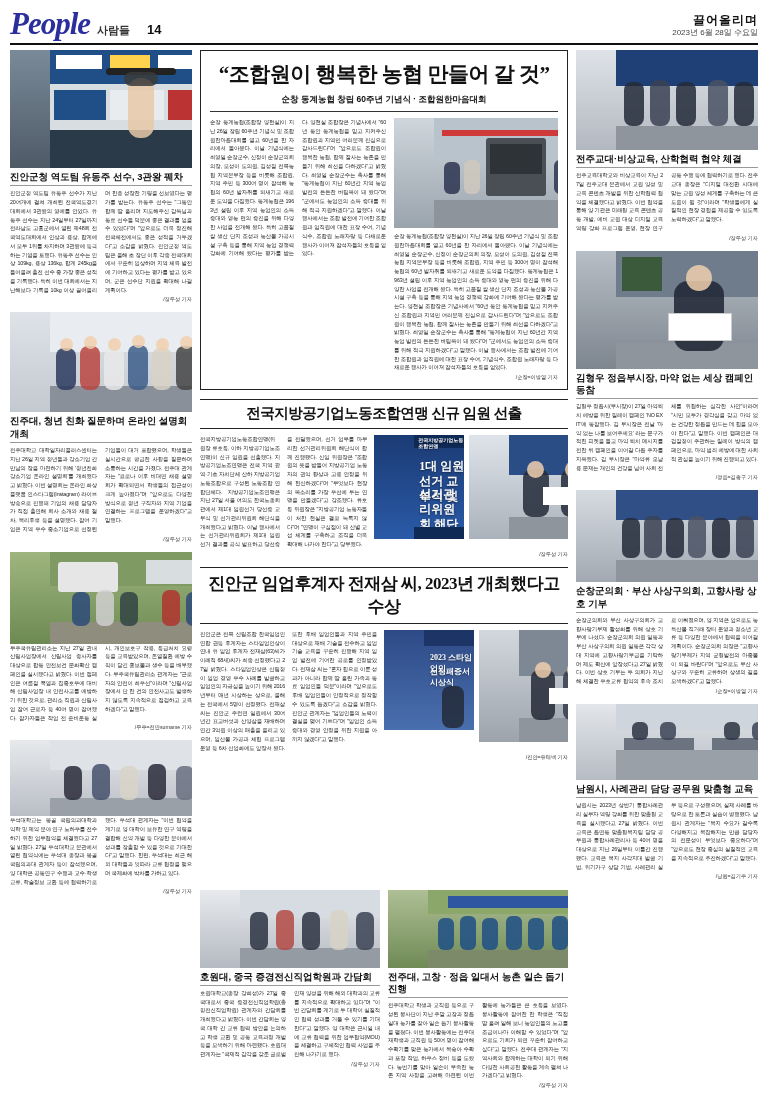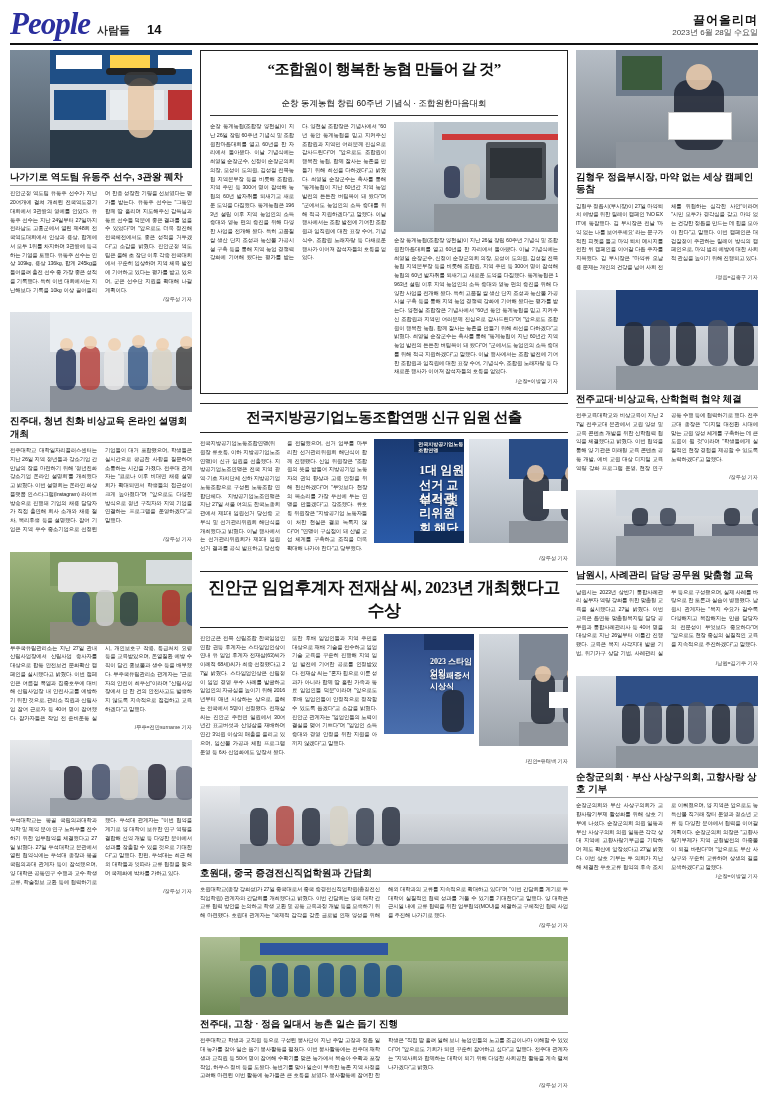--- a/index.html
+++ b/index.html
@@ -98,29 +98,29 @@
   .article { margin-bottom: 9px; }
 
   
   .headline-box {
     border: 1px solid #222;
     padding: 9px 9px 8px 9px;
     margin-bottom: 9px;
   }
   .headline {
     font-family: "Liberation Serif", serif;
-    font-size: 15px;
+    font-size: 21px;
     font-weight: bold;
     text-align: center;
     letter-spacing: -0.5px;
-    margin-bottom: 19px;
+    margin-bottom: 6px;
   }
   .subhead {
     font-size: 8.5px;
-    font-weight: normal;
+    font-weight: bold;
     text-align: center;
     padding-bottom: 5px;
     border-bottom: 1px solid #333;
     margin-bottom: 6px;
   }
   .cols2 { column-count: 2; column-gap: 8px; }
   .inline-photo { width: 100%; margin-bottom: 4px; }
 
   .mid-title {
     font-family: "Liberation Serif", serif;
@@ -175,21 +175,21 @@
             <div class="ph-bar" style="left:0;top:34px;right:0;height:46px;background:#d8dde2;"></div>
             <div class="ph-bar" style="left:4px;top:40px;width:52px;height:30px;background:#1f4f86;"></div>
             <div class="ph-bar" style="left:60px;top:40px;width:54px;height:30px;background:#e8ecef;"></div>
             <div class="ph-bar" style="left:118px;top:40px;width:58px;height:30px;background:#b33;"></div>
             <div class="ph-bar" style="left:0;top:80px;right:0;bottom:0;background:#2b3a48;"></div>
             <div class="ph-bar" style="left:56px;top:18px;width:70px;height:7px;background:#222;border-radius:4px;"></div>
             <div class="ph-blob" style="left:78px;top:28px;width:26px;height:60px;background:#e8c9a8;border-radius:12px;"></div>
             <div class="ph-blob" style="left:74px;top:22px;width:34px;height:14px;background:#3a3a3a;border-radius:7px;"></div>
           </div>
         </div>
-        <div class="cap">나가기로 역도팀 유동주 선수, 3관왕 꿰차</div>
+        <div class="cap">진안군청 역도팀 유동주 선수, 3관왕 꿰차</div>
         <div class="body cols2">진안군청 역도팀 유동주 선수가 지난 20여개에 걸쳐 개최된 전국역도경기대회에서 3관왕의 영예를 안았다. 유동주 선수는 지난 24일부터 27일까지 전라남도 고흥군에서 열린 제48회 전국역도대회에서 인상과 용상, 합계에서 모두 1위를 차지하며 3관왕에 등극하는 기염을 토했다.
 유동주 선수는 인상 109kg, 용상 136kg, 합계 245kg을 들어올려 출전 선수 중 가장 좋은 성적을 기록했다. 특히 이번 대회에서는 지난해보다 기록을 10kg 이상 끌어올리며 한층 성장한 기량을 선보였다는 평가를 받는다.
 유동주 선수는 "그동안 함께 땀 흘리며 지도해주신 감독님과 동료 선수들 덕분에 좋은 결과를 얻을 수 있었다"며 "앞으로도 더욱 정진해 전국체전에서도 좋은 성적을 거두겠다"고 소감을 밝혔다.
 진안군청 역도팀은 올해 초 창단 이후 각종 전국대회에서 꾸준히 입상하며 지역 체육 발전에 기여하고 있다는 평가를 받고 있으며, 군은 선수단 지원을 확대해 나갈 계획이다.</div>
         <div class="byline">/장두성 기자</div>
       </div>
 
       <div class="article">
         <div class="photo" style="height:100px;background:linear-gradient(#dfe3e8,#c3c9d0);">
           <div class="ph-inner">
@@ -204,21 +204,21 @@
             <div class="ph-blob" style="left:150px;top:36px;width:22px;height:42px;background:#6a7ba0;border-radius:8px;"></div>
             <div class="ph-blob" style="left:10px;top:26px;width:13px;height:13px;background:#f0cfae;"></div>
             <div class="ph-blob" style="left:34px;top:24px;width:13px;height:13px;background:#f0cfae;"></div>
             <div class="ph-blob" style="left:58px;top:26px;width:13px;height:13px;background:#f0cfae;"></div>
             <div class="ph-blob" style="left:82px;top:23px;width:13px;height:13px;background:#f0cfae;"></div>
             <div class="ph-blob" style="left:106px;top:26px;width:13px;height:13px;background:#f0cfae;"></div>
             <div class="ph-blob" style="left:130px;top:24px;width:13px;height:13px;background:#f0cfae;"></div>
             <div class="ph-blob" style="left:154px;top:26px;width:13px;height:13px;background:#f0cfae;"></div>
           </div>
         </div>
-        <div class="cap">진주대, 청년 친화 비상교육 온라인 설명회 개최</div>
+        <div class="cap">진주대, 청년 친화 질문하며 온라인 설명회 개최</div>
         <div class="body cols2">전주대학교 대학일자리플러스센터는 지난 26일 지역 청년들과 강소기업 간 만남의 장을 마련하기 위해 '청년친화 강소기업 온라인 설명회'를 개최했다고 밝혔다.
 이번 설명회는 온라인 화상 플랫폼 인스타그램(Instagram) 라이브 방송으로 진행돼 기업의 채용 담당자가 직접 출연해 회사 소개와 채용 절차, 복리후생 등을 설명했다. 참여 기업은 지역 우수 중소기업으로 선정된 기업들이 대거 포함됐으며, 학생들은 실시간으로 궁금한 사항을 질문하며 소통하는 시간을 가졌다.
 전주대 관계자는 "코로나 이후 비대면 채용 설명회가 확대되면서 학생들의 접근성이 크게 높아졌다"며 "앞으로도 다양한 방식으로 청년 구직자와 지역 기업을 연결하는 프로그램을 운영하겠다"고 말했다.</div>
         <div class="byline">/장두성 기자</div>
       </div>
 
       <div class="article">
         <div class="photo" style="height:92px;background:linear-gradient(#9fb57f,#6d8a52);">
           <div class="ph-inner">
             <div class="ph-bar" style="left:0;top:0;right:0;height:34px;background:#7f9a63;"></div>
@@ -373,77 +373,56 @@
           </div>
         </div>
         <div class="byline">/진안=유태백 기자</div>
       </div>
 
     </div>
 
     <div class="col">
 
       <div class="article">
-        <div class="photo" style="height:118px;background:linear-gradient(#b7bec6,#7d858e);">
-          <div class="ph-inner">
-            <div class="ph-bar" style="left:0;top:0;right:0;height:46px;background:#6f7c8c;"></div>
-            <div class="ph-bar" style="left:6px;top:6px;width:40px;height:34px;background:#3b5a3c;"></div>
-            <div class="ph-bar" style="left:0;bottom:0;right:0;height:26px;background:#8e959d;"></div>
-            <div class="ph-blob" style="left:58px;top:30px;width:50px;height:70px;background:#1e2433;border-radius:14px;"></div>
-            <div class="ph-blob" style="left:70px;top:14px;width:26px;height:26px;background:#f0cfae;border-radius:50%;"></div>
-            <div class="ph-bar" style="left:52px;top:62px;width:64px;height:28px;background:#fff;border:1px solid #ccc;"></div>
-          </div>
-        </div>
-        <div class="cap">김형우 정읍부시장, 마약 없는 세상 캠페인 동참</div>
-        <div class="body cols2">김형우 정읍시(부시장)이 27일 마약퇴치 예방을 위한 릴레이 캠페인 'NO EXIT'에 동참했다.
-김 부시장은 전날 '마약 없는 나를 보여주세요' 라는 문구가 적힌 피켓을 들고 마약 퇴치 메시지를 전한 뒤 캠페인을 이어갈 다음 주자를 지목했다.
-김 부시장은 "마약류 오남용 문제는 개인의 건강을 넘어 사회 전체를 위협하는 심각한 사안"이라며 "시민 모두가 경각심을 갖고 마약 없는 건강한 정읍을 만드는 데 힘을 모아야 한다"고 말했다.
-이번 캠페인은 대검찰청이 주관하는 릴레이 방식의 캠페인으로, 마약 범죄 예방에 대한 사회적 관심을 높이기 위해 진행되고 있다.</div>
-        <div class="byline">/정읍=김종구 기자</div>
-      </div>
-
-      <div class="article">
         <div class="photo" style="height:100px;background:linear-gradient(#dfe3e8,#b2b8c0);">
           <div class="ph-inner">
             <div class="ph-bar" style="left:0;top:0;right:0;height:36px;background:#1f3f77;"></div>
             <div class="ph-bar" style="left:0;bottom:0;right:0;height:24px;background:#8e959d;"></div>
             <div class="ph-blob" style="left:8px;top:32px;width:20px;height:44px;background:#232a38;border-radius:8px;"></div>
             <div class="ph-blob" style="left:34px;top:30px;width:20px;height:46px;background:#3a4254;border-radius:8px;"></div>
             <div class="ph-blob" style="left:60px;top:32px;width:20px;height:44px;background:#232a38;border-radius:8px;"></div>
             <div class="ph-blob" style="left:92px;top:30px;width:20px;height:46px;background:#4a5264;border-radius:8px;"></div>
             <div class="ph-blob" style="left:118px;top:32px;width:20px;height:44px;background:#232a38;border-radius:8px;"></div>
             <div class="ph-blob" style="left:146px;top:31px;width:20px;height:45px;background:#3a4254;border-radius:8px;"></div>
           </div>
         </div>
         <div class="cap">전주교대·비상교육, 산학협력 협약 체결</div>
         <div class="body cols2">전주교육대학교와 비상교육이 지난 27일 전주교대 본관에서 교원 양성 및 교육 콘텐츠 개발을 위한 산학협력 협약을 체결했다고 밝혔다.
 이번 협약을 통해 양 기관은 미래형 교육 콘텐츠 공동 개발, 예비 교원 대상 디지털 교육 역량 강화 프로그램 운영, 현장 연구 공동 수행 등에 협력하기로 했다.
 전주교대 총장은 "디지털 대전환 시대에 맞는 교원 양성 체계를 구축하는 데 큰 도움이 될 것"이라며 "학생들에게 실질적인 현장 경험을 제공할 수 있도록 노력하겠다"고 말했다.</div>
         <div class="byline">/장두성 기자</div>
       </div>
 
       <div class="article">
-        <div class="photo" style="height:76px;background:linear-gradient(#e3e6ea,#b6bcc4);">
-          <div class="ph-inner">
-            <div class="ph-bar" style="left:0;top:0;right:0;height:26px;background:#cfd5dc;"></div>
-            <div class="ph-bar" style="left:0;bottom:0;right:0;height:30px;background:#9aa0a8;"></div>
-            <div class="ph-bar" style="left:8px;top:34px;width:70px;height:12px;background:#6b7280;"></div>
-            <div class="ph-bar" style="left:96px;top:34px;width:72px;height:12px;background:#6b7280;"></div>
-            <div class="ph-blob" style="left:16px;top:18px;width:16px;height:18px;background:#2b3242;border-radius:6px;"></div>
-            <div class="ph-blob" style="left:44px;top:18px;width:16px;height:18px;background:#3b4354;border-radius:6px;"></div>
-            <div class="ph-blob" style="left:108px;top:18px;width:16px;height:18px;background:#2b3242;border-radius:6px;"></div>
-            <div class="ph-blob" style="left:136px;top:18px;width:16px;height:18px;background:#3b4354;border-radius:6px;"></div>
-          </div>
-        </div>
-        <div class="cap">남원시, 사례관리 담당 공무원 맞춤형 교육</div>
-        <div class="body cols2">남원시는 2023년 상반기 통합사례관리 실무자 역량 강화를 위한 맞춤형 교육을 실시했다고 27일 밝혔다.
-이번 교육은 읍면동 맞춤형복지팀 담당 공무원과 통합사례관리사 등 40여 명을 대상으로 지난 26일부터 이틀간 진행됐다.
-교육은 복지 사각지대 발굴 기법, 위기가구 상담 기법, 사례관리 실무 등으로 구성됐으며, 실제 사례를 바탕으로 한 토론과 실습이 병행됐다.
-남원시 관계자는 "복지 수요가 갈수록 다양해지고 복잡해지는 만큼 담당자의 전문성이 무엇보다 중요하다"며 "앞으로도 현장 중심의 실질적인 교육을 지속적으로 추진하겠다"고 말했다.</div>
-        <div class="byline">/남원=김기주 기자</div>
+        <div class="photo" style="height:118px;background:linear-gradient(#b7bec6,#7d858e);">
+          <div class="ph-inner">
+            <div class="ph-bar" style="left:0;top:0;right:0;height:46px;background:#6f7c8c;"></div>
+            <div class="ph-bar" style="left:6px;top:6px;width:40px;height:34px;background:#3b5a3c;"></div>
+            <div class="ph-bar" style="left:0;bottom:0;right:0;height:26px;background:#8e959d;"></div>
+            <div class="ph-blob" style="left:58px;top:30px;width:50px;height:70px;background:#1e2433;border-radius:14px;"></div>
+            <div class="ph-blob" style="left:70px;top:14px;width:26px;height:26px;background:#f0cfae;border-radius:50%;"></div>
+            <div class="ph-bar" style="left:52px;top:62px;width:64px;height:28px;background:#fff;border:1px solid #ccc;"></div>
+          </div>
+        </div>
+        <div class="cap">김형우 정읍부시장, 마약 없는 세상 캠페인 동참</div>
+        <div class="body cols2">김형우 정읍시(부시장)이 27일 마약퇴치 예방을 위한 릴레이 캠페인 'NO EXIT'에 동참했다.
+김 부시장은 전날 '마약 없는 나를 보여주세요' 라는 문구가 적힌 피켓을 들고 마약 퇴치 메시지를 전한 뒤 캠페인을 이어갈 다음 주자를 지목했다.
+김 부시장은 "마약류 오남용 문제는 개인의 건강을 넘어 사회 전체를 위협하는 심각한 사안"이라며 "시민 모두가 경각심을 갖고 마약 없는 건강한 정읍을 만드는 데 힘을 모아야 한다"고 말했다.
+이번 캠페인은 대검찰청이 주관하는 릴레이 방식의 캠페인으로, 마약 범죄 예방에 대한 사회적 관심을 높이기 위해 진행되고 있다.</div>
+        <div class="byline">/정읍=김종구 기자</div>
       </div>
 
       <div class="article">
         <div class="photo" style="height:92px;background:linear-gradient(#d6dbe1,#a2a9b2);">
           <div class="ph-inner">
             <div class="ph-bar" style="left:0;top:0;right:0;height:30px;background:#2f4f86;"></div>
             <div class="ph-bar" style="left:0;bottom:0;right:0;height:22px;background:#8e959d;"></div>
             <div class="ph-blob" style="left:6px;top:28px;width:18px;height:40px;background:#232a38;border-radius:7px;"></div>
             <div class="ph-blob" style="left:28px;top:26px;width:18px;height:42px;background:#3a4254;border-radius:7px;"></div>
             <div class="ph-blob" style="left:50px;top:28px;width:18px;height:40px;background:#232a38;border-radius:7px;"></div>
@@ -454,25 +433,46 @@
           </div>
         </div>
         <div class="cap">순창군의회 · 부산 사상구의회, 고향사랑 상호 기부</div>
         <div class="body cols2">순창군의회와 부산 사상구의회가 고향사랑기부제 활성화를 위해 상호 기부에 나섰다.
 순창군의회 의원 일동과 부산 사상구의회 의원 일동은 각각 상대 지역에 고향사랑기부금을 기탁하며 제도 확산에 앞장섰다고 27일 밝혔다.
 이번 상호 기부는 두 의회가 지난해 체결한 우호교류 협약의 후속 조치로 이뤄졌으며, 양 지역은 앞으로도 농특산물 직거래 장터 운영과 청소년 교류 등 다양한 분야에서 협력을 이어갈 계획이다.
 순창군의회 의장은 "고향사랑기부제가 지역 균형발전의 마중물이 되길 바란다"며 "앞으로도 부산 사상구와 꾸준히 교류하며 상생의 길을 모색하겠다"고 말했다.</div>
         <div class="byline">/순창=이방열 기자</div>
       </div>
 
+      <div class="article">
+        <div class="photo" style="height:76px;background:linear-gradient(#e3e6ea,#b6bcc4);">
+          <div class="ph-inner">
+            <div class="ph-bar" style="left:0;top:0;right:0;height:26px;background:#cfd5dc;"></div>
+            <div class="ph-bar" style="left:0;bottom:0;right:0;height:30px;background:#9aa0a8;"></div>
+            <div class="ph-bar" style="left:8px;top:34px;width:70px;height:12px;background:#6b7280;"></div>
+            <div class="ph-bar" style="left:96px;top:34px;width:72px;height:12px;background:#6b7280;"></div>
+            <div class="ph-blob" style="left:16px;top:18px;width:16px;height:18px;background:#2b3242;border-radius:6px;"></div>
+            <div class="ph-blob" style="left:44px;top:18px;width:16px;height:18px;background:#3b4354;border-radius:6px;"></div>
+            <div class="ph-blob" style="left:108px;top:18px;width:16px;height:18px;background:#2b3242;border-radius:6px;"></div>
+            <div class="ph-blob" style="left:136px;top:18px;width:16px;height:18px;background:#3b4354;border-radius:6px;"></div>
+          </div>
+        </div>
+        <div class="cap">남원시, 사례관리 담당 공무원 맞춤형 교육</div>
+        <div class="body cols2">남원시는 2023년 상반기 통합사례관리 실무자 역량 강화를 위한 맞춤형 교육을 실시했다고 27일 밝혔다.
+이번 교육은 읍면동 맞춤형복지팀 담당 공무원과 통합사례관리사 등 40여 명을 대상으로 지난 26일부터 이틀간 진행됐다.
+교육은 복지 사각지대 발굴 기법, 위기가구 상담 기법, 사례관리 실무 등으로 구성됐으며, 실제 사례를 바탕으로 한 토론과 실습이 병행됐다.
+남원시 관계자는 "복지 수요가 갈수록 다양해지고 복잡해지는 만큼 담당자의 전문성이 무엇보다 중요하다"며 "앞으로도 현장 중심의 실질적인 교육을 지속적으로 추진하겠다"고 말했다.</div>
+        <div class="byline">/남원=김기주 기자</div>
+      </div>
+
     </div>
   </div>
 
   <div style="position:absolute;left:200px;right:200px;bottom:6px;">
-    <div style="display:flex;gap:8px;flex-direction:column;">
+    <div style="display:flex;gap:8px;">
       <div style="flex:1;">
         <div class="photo" style="height:78px;background:linear-gradient(#e8eaed,#b4bac2);">
           <div class="ph-inner">
             <div class="ph-bar" style="left:0;top:0;right:0;height:28px;background:#d7dce2;"></div>
             <div class="ph-bar" style="left:0;bottom:0;right:0;height:20px;background:#959ba3;"></div>
             <div class="ph-blob" style="left:10px;top:22px;width:18px;height:38px;background:#2b3242;border-radius:7px;"></div>
             <div class="ph-blob" style="left:36px;top:20px;width:18px;height:40px;background:#b34a44;border-radius:7px;"></div>
             <div class="ph-blob" style="left:62px;top:22px;width:18px;height:38px;background:#2b3242;border-radius:7px;"></div>
             <div class="ph-blob" style="left:90px;top:20px;width:18px;height:40px;background:#d7d2c6;border-radius:7px;"></div>
             <div class="ph-blob" style="left:116px;top:22px;width:18px;height:38px;background:#3b4354;border-radius:7px;"></div>

